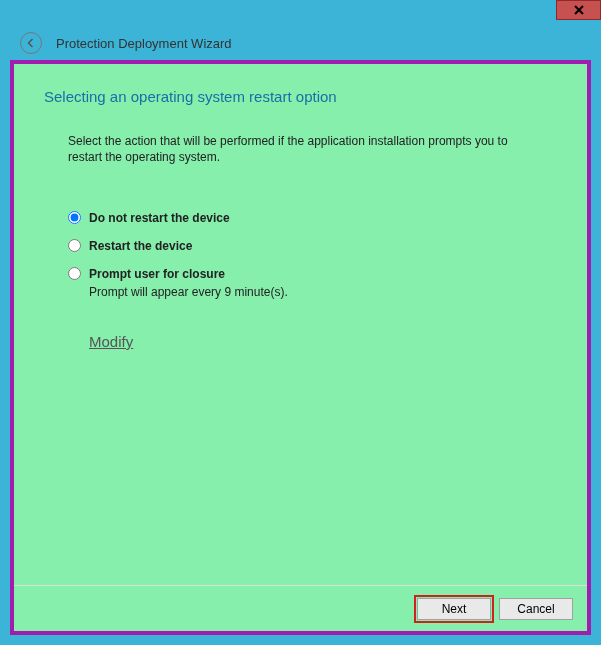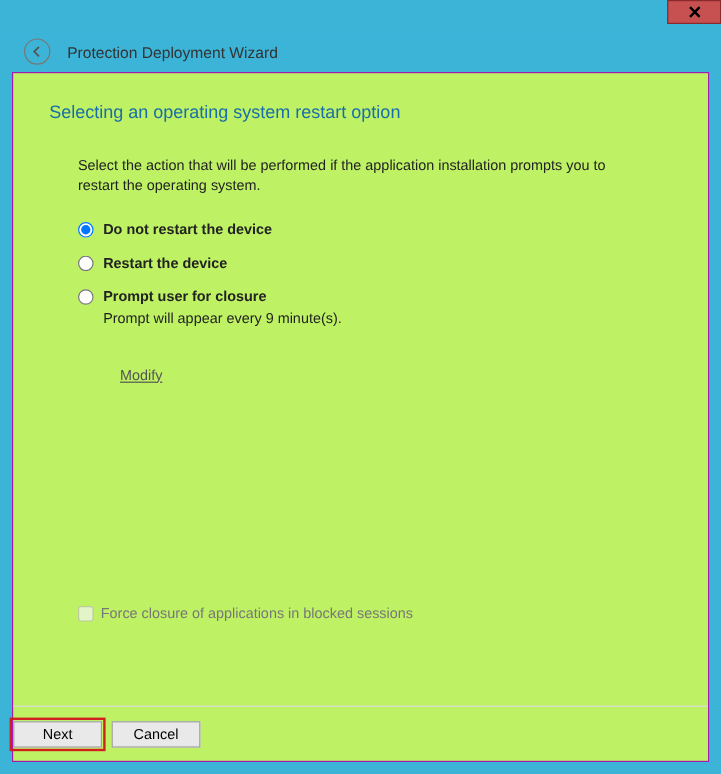--- a/index.html
+++ b/index.html
@@ -57,68 +57,68 @@
     background: transparent;
     cursor: pointer;
   }
   .back-btn svg { width: 12px; height: 12px; }
   .content {
     position: absolute;
     top: 60px;
     left: 10px;
     right: 10px;
     bottom: 10px;
-    background: #bef264;
-    border: 1px solid #a21caf;
+    background: #86efac;
+    border: 4px solid #a21caf;
   }
   .inner {
     padding: 24px 30px 0 30px;
   }
   .page-title {
     color: #1a6ea8;
     font-size: 15px;
     font-weight: 400;
     margin: 0 0 28px 0;
   }
   .instruction {
-    margin: 0 0 22px 24px;
+    margin: 0 0 46px 24px;
     width: 460px;
     line-height: 1.35;
   }
   .options {
     margin-left: 24px;
   }
   .opt {
     margin-bottom: 14px;
   }
   .opt-row {
     display: flex;
-    align-items: center;
+    align-items: flex-start;
     gap: 8px;
   }
   .opt-label {
     font-weight: 700;
   }
   .opt-desc {
     margin-left: 21px;
     margin-top: 3px;
     line-height: 1.35;
   }
   input[type="radio"] {
     margin: 0;
     width: 13px; height: 13px;
   }
   .modify-link {
     display: inline-block;
-    margin-left: 59px;
+    margin-left: 45px;
     margin-top: 18px;
     color: #555;
     text-decoration: underline;
     cursor: pointer;
-    font-size: 12px;
+    font-size: 15px;
   }
   .force-row {
     position: absolute;
     left: 54px;
     bottom: 116px;
     display: flex;
     align-items: center;
     gap: 6px;
     color: #777;
   }
@@ -126,20 +126,21 @@
     width: 13px; height: 13px;
     margin: 0;
   }
   .footer {
     position: absolute;
     left: 0; right: 0; bottom: 0;
     height: 46px;
     border-top: 1px solid #ddd;
     display: flex;
     align-items: center;
+    justify-content: flex-end;
     gap: 8px;
     padding-right: 14px;
   }
   .btn {
     min-width: 74px;
     height: 22px;
     background: #e9e9e9;
     border: 1px solid #a1a1a1;
     font-size: 12px;
     font-family: inherit;
@@ -200,24 +201,20 @@
         <div class="opt-desc">
           <div>Prompt will appear every 9 minute(s).</div>
         </div>
       </div>
 
     </div>
 
     <span class="modify-link">Modify</span>
   </div>
 
-  <label class="force-row">
-    <input type="checkbox" disabled="" style="">
-    <span>Force closure of applications in blocked sessions</span>
-  </label>
 
   <div class="footer">
     <span class="highlight-next">
       <button class="btn">Next</button>
     </span>
     <button class="btn">Cancel</button>
   </div>
 </div>
 
 </body></html>

